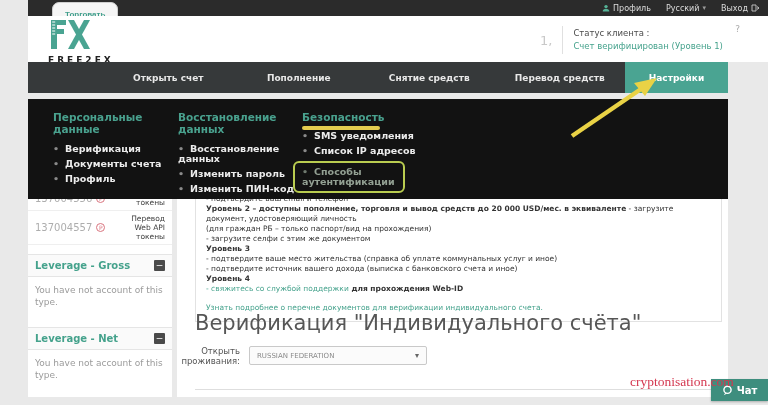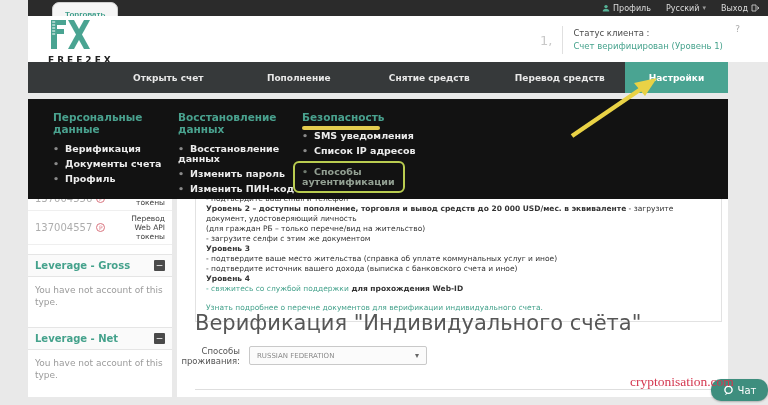--- a/index.html
+++ b/index.html
@@ -76,23 +76,23 @@
   .form-label { width:62px; text-align:right; font-size:8.5px; color:#555; line-height:10px; }
   .country-select { width:178px; height:19px; background:#fbfbfb; border:1px solid #c9c9c9; border-radius:2px;
                     display:flex; align-items:center; justify-content:space-between; padding:0 7px; cursor:pointer; }
   .country-select span.val { font-size:7px; color:#8a8a8a; }
   .select-caret { font-size:8px; color:#666; }
   .bottom-divider { position:absolute; left:18px; width:516px; top:196px; border-top:1px solid #dedede; }
 
   
   .arrow-overlay { position:absolute; left:0; top:0; z-index:10; pointer-events:none; }
   .watermark { position:absolute; left:630px; top:374px; font-size:13.5px; color:#d4374f; z-index:12;font-family:Liberation Serif, serif; }
-  .chat-btn { position:absolute; left:711px; top:379px; width:57px; height:22px; border-radius:10px;
+  .chat-btn { position:absolute; left:711px; top:379px; width:57px; height:22px; border-radius:0;
               background:#3e8e7e; color:#fff; display:flex; align-items:center; justify-content:center;
-              gap:4px; font-size:10px; font-weight:normal; z-index:11; cursor:pointer;
+              gap:4px; font-size:10px; font-weight:bold; z-index:11; cursor:pointer;
               box-shadow:0 1px 2px rgba(0,0,0,.25); }
 </style>
 </head>
 <body>
 
 <div class="stage">
 
   <div class="topbar">
     <button class="trade-btn">Торговать</button>
     <div class="topmenu">
@@ -202,32 +202,32 @@
       <span class="minus-btn">−</span>
     </div>
     <div class="lev-body">You have not account of this type.</div>
   </div>
 
   <div class="main">
     <div class="content-box">
       <p class="bold">Уровень 1 – доступны открытие торгового счета, пополнение и торговля</p>
       <p>- подтвердите ваш email и телефон</p>
       <p><span class="bold">Уровень 2 – доступны пополнение, торговля и вывод средств до 20 000 USD/мес. в эквиваленте</span><span> - загрузите документ, удостоверяющий личность</span></p>
-      <p>(для граждан РБ – только перечне/вид на жительство)</p>
+      <p>(для граждан РБ – только паспорт/вид на прохождения)</p>
       <p>- загрузите селфи с этим же документом</p>
       <p class="bold">Уровень 3</p>
       <p>- подтвердите ваше место жительства (справка об уплате коммунальных услуг и иное)</p>
       <p>- подтвердите источник вашего дохода (выписка с банковского счета и иное)</p>
       <p class="bold">Уровень 4</p>
       <p><a class="tlink">- свяжитесь со службой поддержки</a><span class="bold"> для прохождения Web-ID</span></p>
       <p class="more"><a class="tlink">Узнать подробнее о перечне документов для верификации индивидуального счета.</a></p>
     </div>
     <h1 class="page-heading">Верификация "Индивидуального счёта"</h1>
     <div class="form-row">
-      <label class="form-label">Способы проживания:</label>
+      <label class="form-label">Открыть проживания:</label>
       <div class="country-select">
         <span class="val">RUSSIAN FEDERATION</span>
         <span class="select-caret">▾</span>
       </div>
     </div>
     <div class="bottom-divider"></div>
   </div>
 
   <svg class="arrow-overlay" width="768" height="405" viewBox="0 0 768 405">
     <line x1="572" y1="136" x2="641" y2="89" stroke="#e9d245" stroke-width="4.5"></line>

